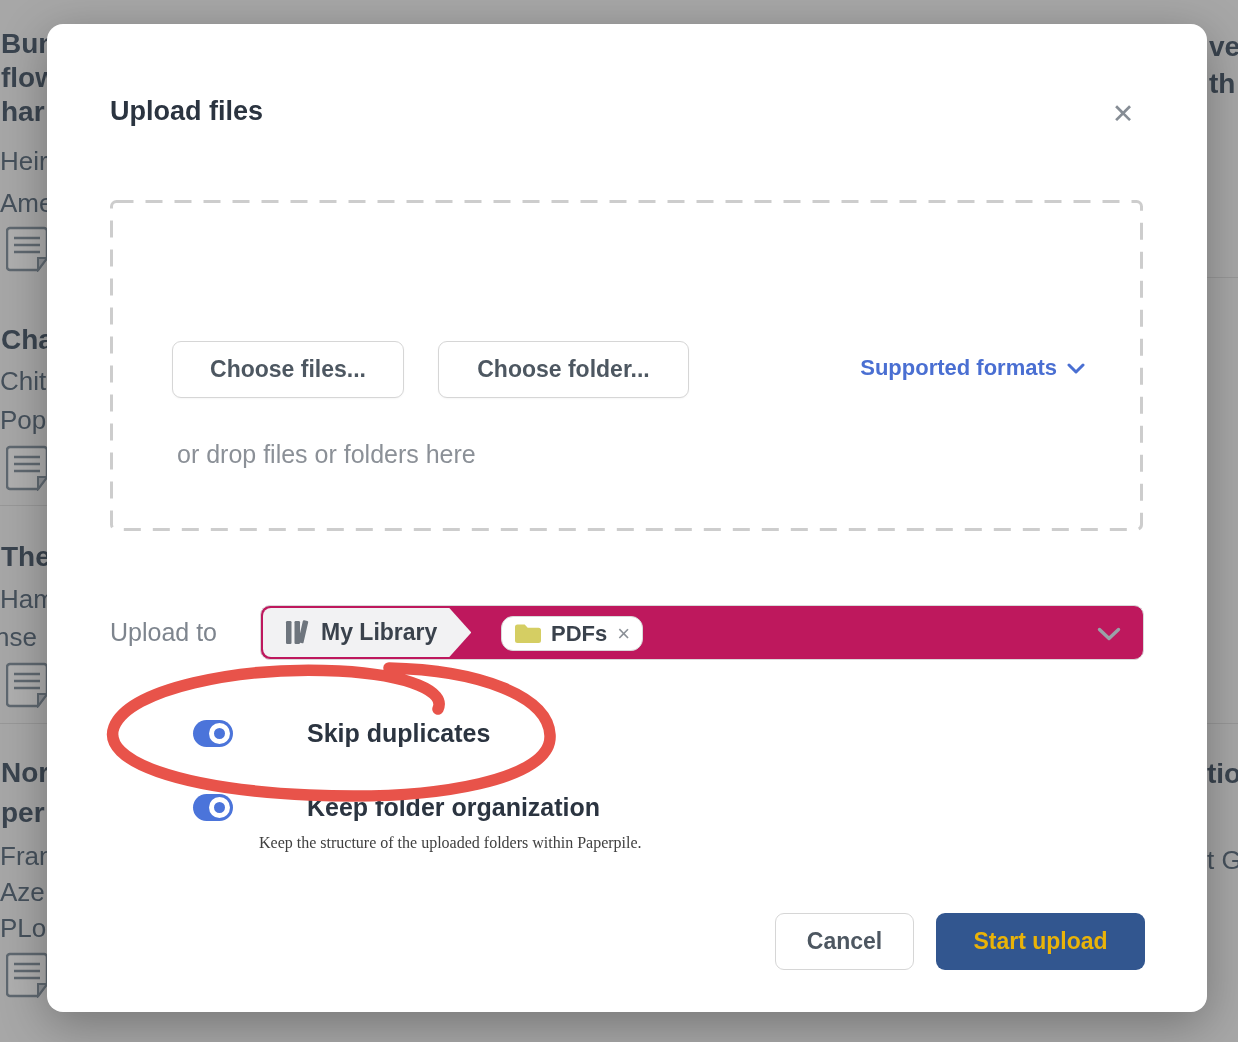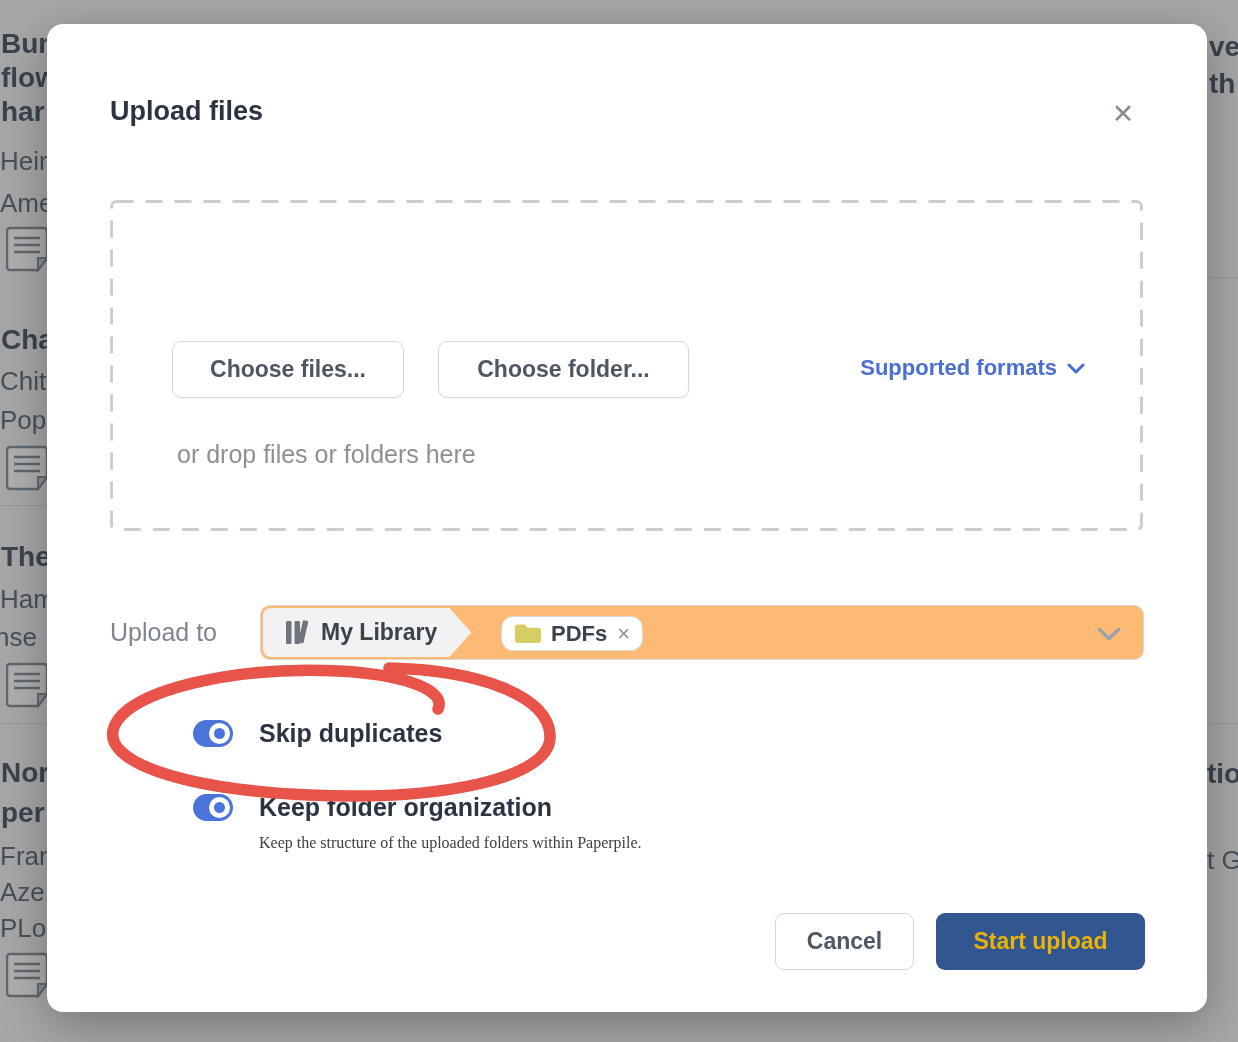--- a/index.html
+++ b/index.html
@@ -31,38 +31,38 @@
           font-size:23px;font-weight:700;color:#4d5761;cursor:pointer;box-shadow:0 1px 2px rgba(0,0,0,.04);}
   .dz-btn.files{left:62px;width:232px;}
   .dz-btn.folder{left:328px;width:251px;}
   .formats-link{position:absolute;right:58px;top:155px;display:flex;align-items:center;gap:10px;cursor:pointer;
                 font-size:22px;font-weight:700;color:#4a6fd2;background:none;border:none;padding:0;}
   .drop-hint{position:absolute;left:67px;top:240px;font-size:25px;color:#8b9097;}
 
   
   .upload-to-label{position:absolute;left:63px;top:594px;font-size:25px;color:#7e858e;}
   .dest-field{position:absolute;left:213px;top:581px;width:884px;height:55px;border:1px solid #d9d9d9;
-              border-radius:10px;background:#fdba74;}
+              border-radius:10px;background:#be185d;}
   .crumb{position:absolute;left:2px;top:2px;height:49px;display:flex;align-items:center;gap:12px;
          padding:0 34px 0 22px;background:#f2f2f3;cursor:pointer;
          clip-path:polygon(0 0,calc(100% - 22px) 0,100% 50%,calc(100% - 22px) 100%,0 100%);
          border-radius:8px 0 0 8px;}
   .crumb-label{font-size:23px;font-weight:700;color:#3a424c;}
   .chip{position:absolute;left:240px;top:10px;height:35px;display:flex;align-items:center;gap:10px;
         padding:0 12px;background:#fff;border:1px solid #d9d9d9;border-radius:12px;cursor:pointer;}
   .chip-label{font-size:22px;font-weight:700;color:#3a424c;}
   .chip-x{font-size:22px;color:#8b9097;cursor:pointer;line-height:1;}
   .field-chevron{position:absolute;right:22px;top:21px;cursor:pointer;}
 
   
   .toggle-row{position:absolute;left:146px;display:flex;align-items:center;gap:26px;}
   .switch{position:relative;width:40px;height:27px;border-radius:14px;background:#4b74da;cursor:pointer;flex:0 0 auto;}
   .switch .knob{position:absolute;right:3px;top:3px;width:21px;height:21px;border-radius:50%;
                 border:5px solid #ffffff;background:#4b74da;}
-  .toggle-label{font-size:25px;font-weight:700;color:#2b3440;}
+  .toggle-label{font-size:25px;font-weight:700;color:#2b3440;margin-left:48px;}
   .toggle-desc{position:absolute;left:212px;top:810px;font-size:16px;color:#404040;font-family:Liberation Serif, serif;}
   .annotation{position:absolute;left:50px;top:638px;pointer-events:none;z-index:8;}
 
   
   .cancel-btn{position:absolute;left:728px;top:889px;width:139px;height:57px;background:#fff;
               border:1px solid #d6d6d6;border-radius:9px;font-size:23px;font-weight:700;color:#4d5761;cursor:pointer;}
   .primary-btn{position:absolute;left:889px;top:889px;width:209px;height:57px;background:#32568f;border:none;
                border-radius:9px;font-size:23px;font-weight:700;color:#eab308;cursor:pointer;}
 </style>
 </head>

